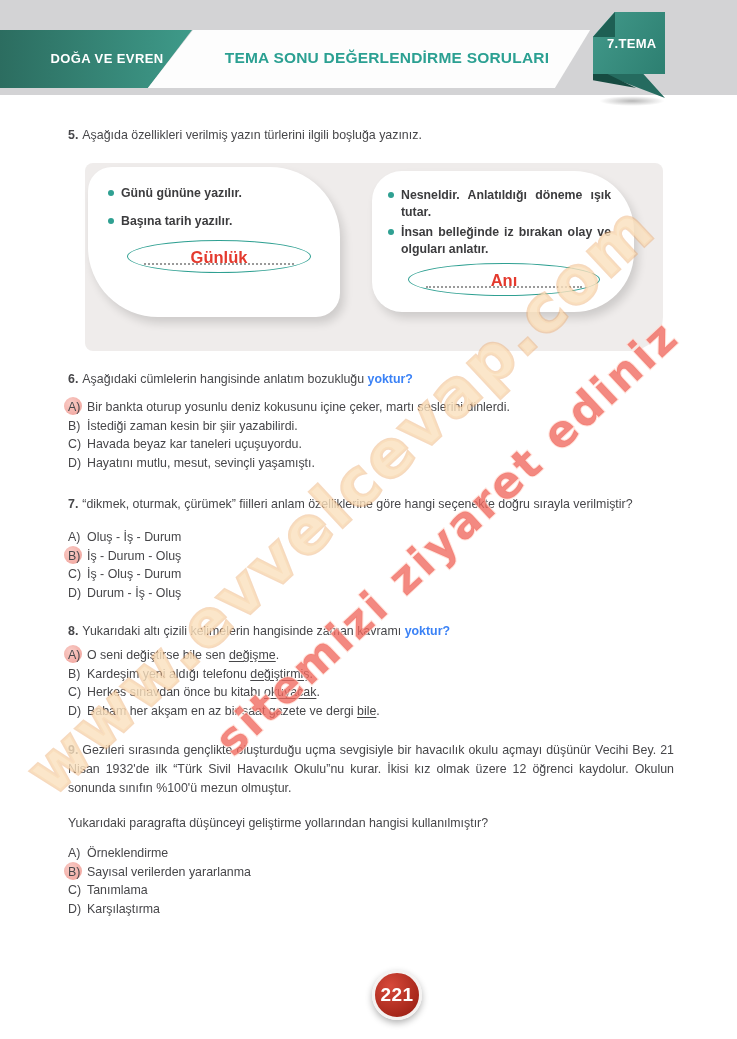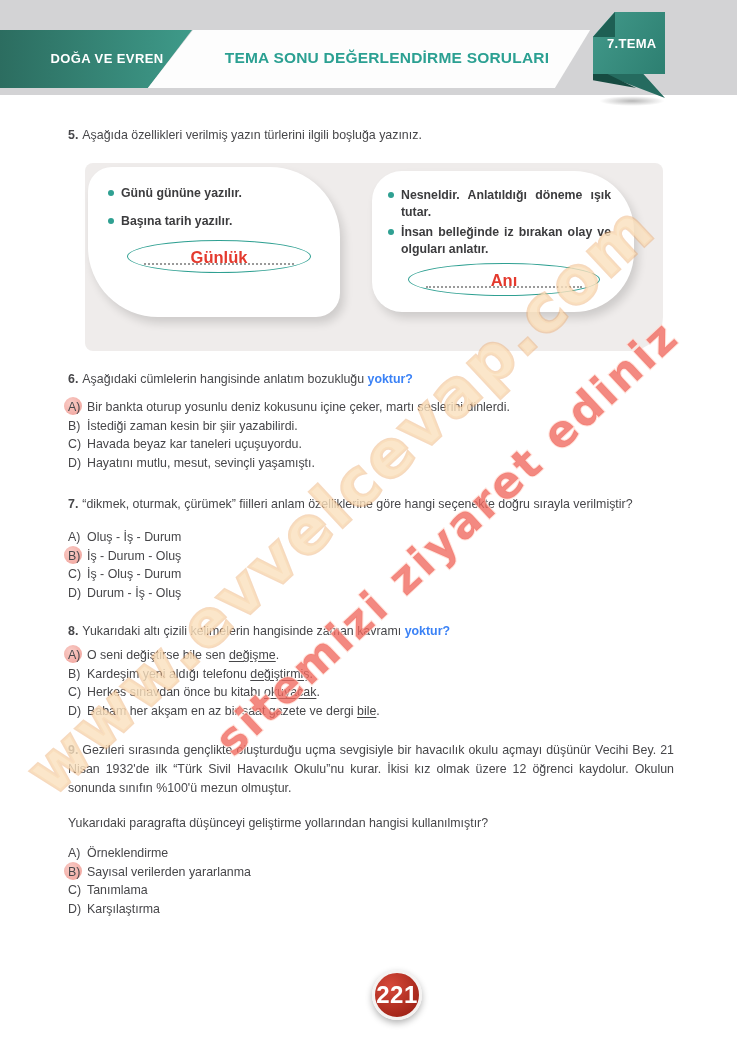--- a/index.html
+++ b/index.html
@@ -75,21 +75,21 @@
   .wm-main{left:12px;top:755px;font-size:64px;letter-spacing:3px;transform:rotate(-43deg);
       color:rgba(250,224,189,.8);-webkit-text-stroke:3px rgba(235,170,110,.45);}
   .wm-sub{left:205px;top:728px;font-size:44px;letter-spacing:3px;transform:rotate(-43deg);
       color:rgba(240,104,94,.78);-webkit-text-stroke:2px rgba(255,218,208,.75);}
 
   
   .page-badge{position:absolute;left:372px;top:970px;width:44px;height:44px;border-radius:50%;
       background:radial-gradient(circle at 35% 30%,#d6493a,#a02317 80%);
       border:3px solid #f4f2f1;box-shadow:0 3px 7px rgba(0,0,0,.3);
       display:flex;align-items:center;justify-content:center;}
-  .page-badge span{color:#fff;font-weight:bold;font-size:24px;letter-spacing:.5px;}
+  .page-badge span{color:#fff;font-weight:bold;font-size:19px;letter-spacing:.5px;}
 </style>
 </head>
 <body>
 
 <div id="page">
 
   <div class="top-strip"></div>
   <div class="band">
     <div class="band-teal"></div>
     <div class="band-white"></div>

